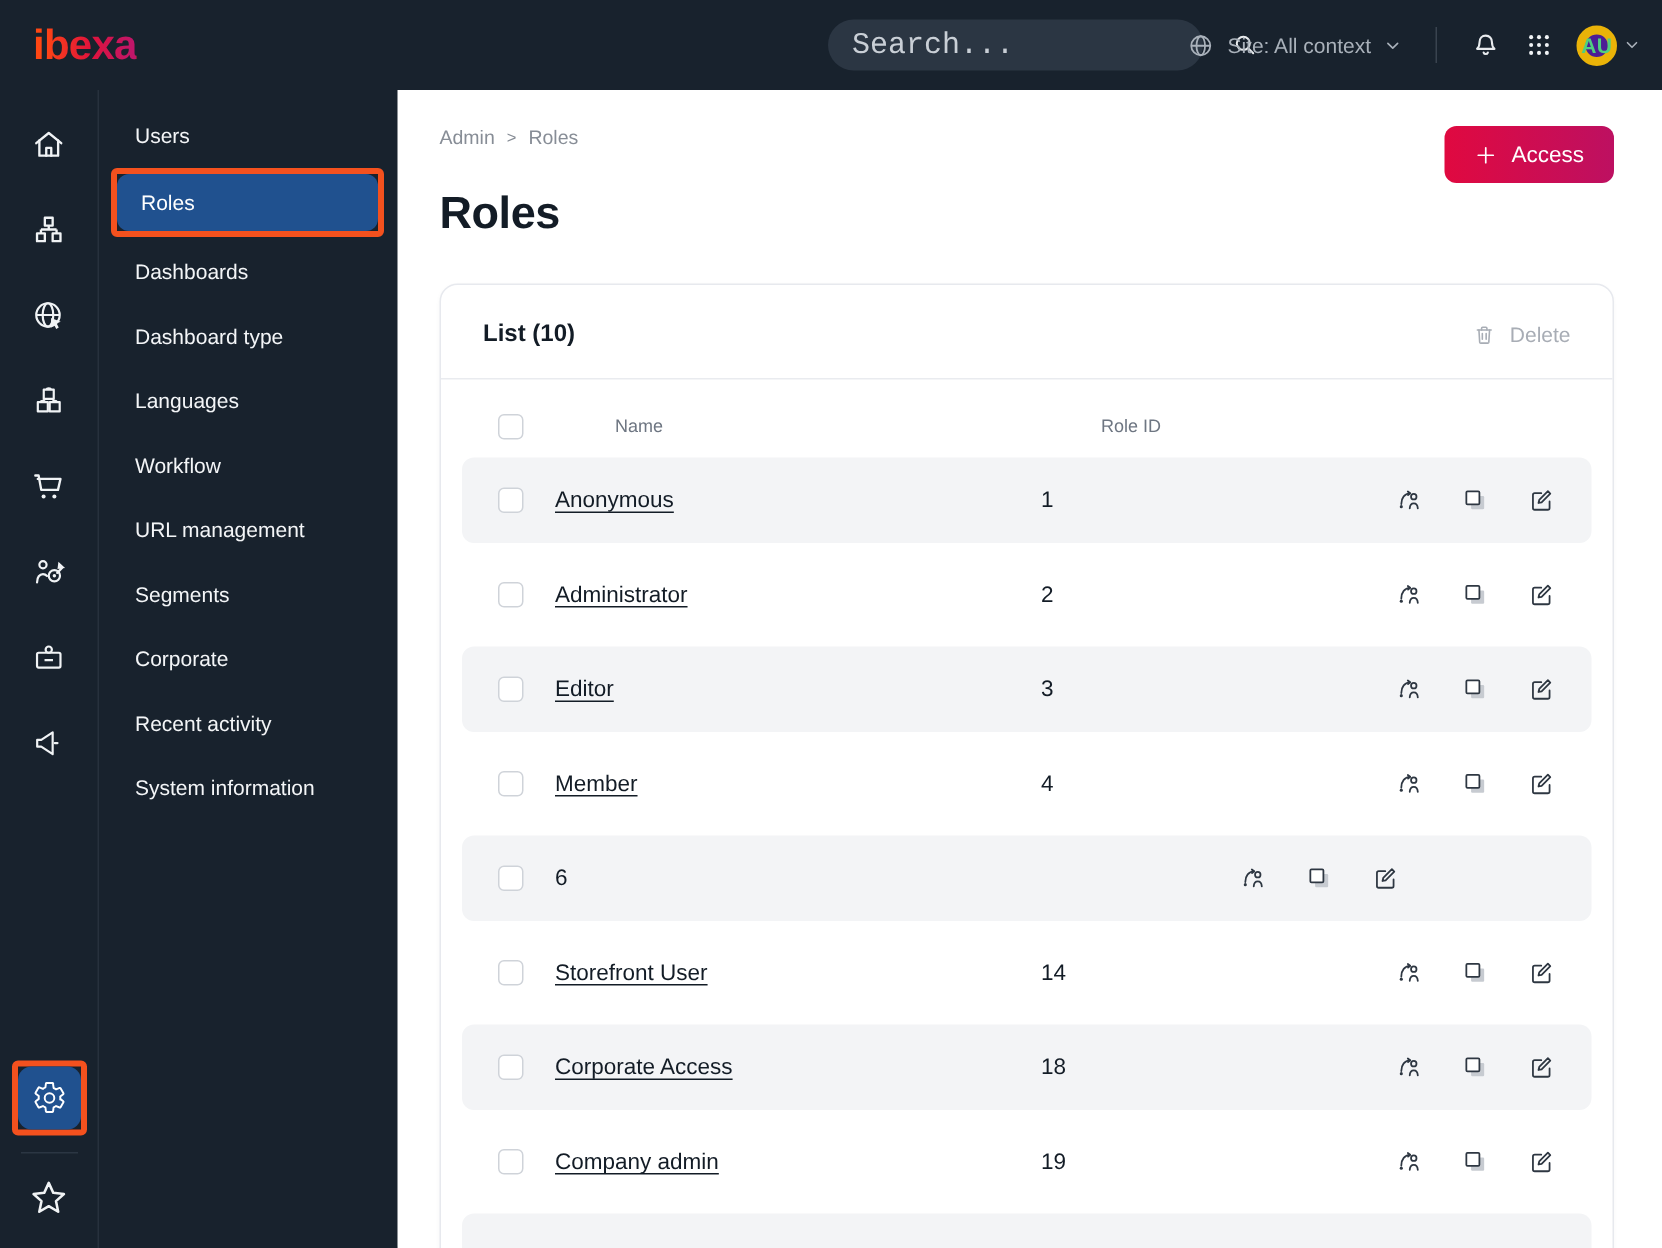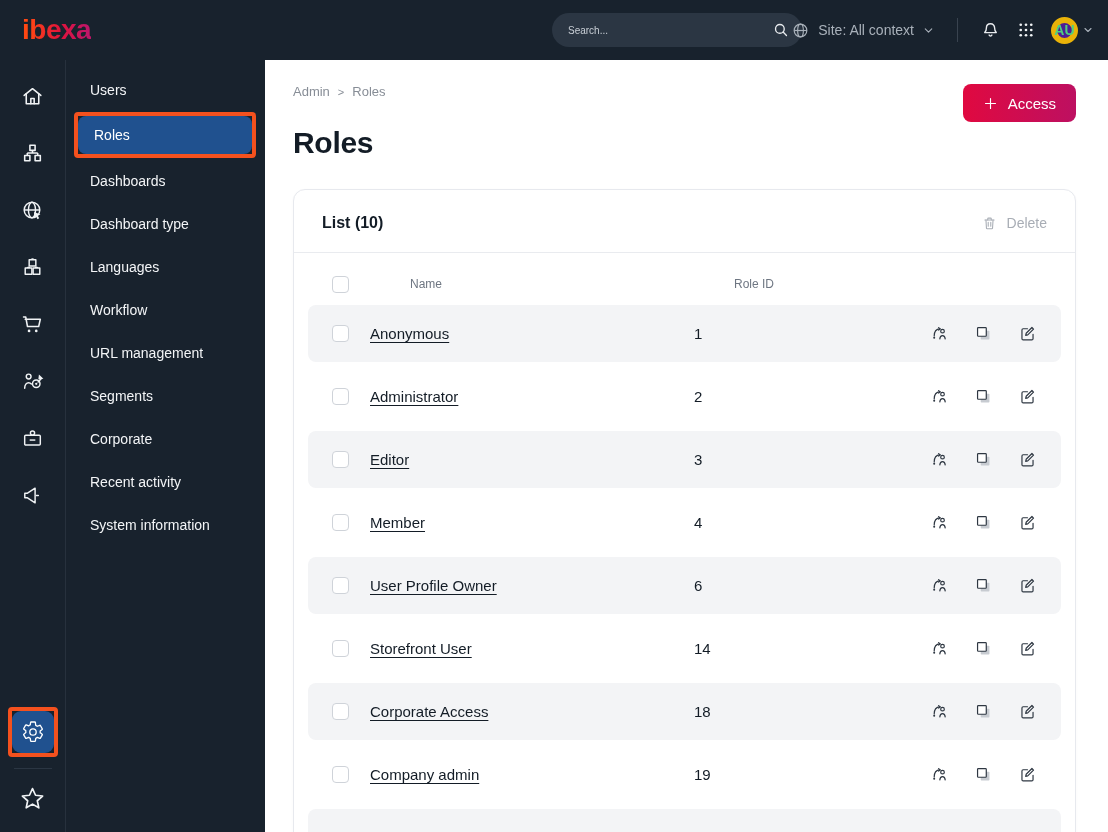--- a/index.html
+++ b/index.html
@@ -33,21 +33,21 @@
     cursor: pointer; line-height: 1;
   }
   .searchbox {
     position: absolute; left: 552px; top: 13px;
     width: 250px; height: 34px;
     background: #2b3643; border-radius: 17px;
     display: flex; align-items: center; padding: 0 12px 0 16px;
   }
   .searchbox input {
     flex: 1; background: transparent; border: none; outline: none;
-    color: #eab308; font-size: 10px; font-family: Liberation Sans, sans-serif;
+    color: #eab308; font-size: 20px; font-family: Liberation Mono, monospace;
   }
   .searchbox input::placeholder { color: #c9cfd6; opacity: 1; }
   .topbar-right {
     position: absolute; right: 14px; top: 0; height: 60px;
     display: flex; align-items: center; gap: 16px;
   }
   .site-selector {
     display: flex; align-items: center; gap: 8px;
     color: #a9b1ba; font-size: 14px; cursor: pointer;
   }
@@ -545,21 +545,20 @@
                       <path d="M19 13v5.5A1.5 1.5 0 0 1 17.5 20h-11A1.5 1.5 0 0 1 5 18.5v-11A1.5 1.5 0 0 1 6.5 6H12"></path>
                       <path d="M17.6 4.4l2 2L12.3 13.7l-2.6.6.6-2.6z"></path>
                     </svg>
                   </span>
                 </button>
             </span>
           </div>
 
           <div class="trow">
             <span class="checkbox"></span>
-            <a class="role-link">User Profile Owner</a>
             <span class="role-id">6</span>
             <span class="row-actions">
               <button class="action-btn">
                   <span>
                     <svg width="19" height="19" viewBox="0 0 24 24" fill="none" stroke="currentColor" stroke-width="1.5" stroke-linecap="round">
                       <circle cx="15.8" cy="9" r="2.3"></circle>
                       <path d="M12.4 18.8c.2-2.6 1.6-4.1 3.4-4.1s3.2 1.5 3.4 4.1"></path>
                       <circle cx="5.3" cy="17.4" r="1.3" fill="currentColor" stroke="none"></circle>
                       <path d="M5.3 15.2c0-5.4 3-8.8 7.2-9"></path>
                       <path d="M10.8 4.6l2 1.5-1.8 1.6" stroke-linejoin="round"></path>

